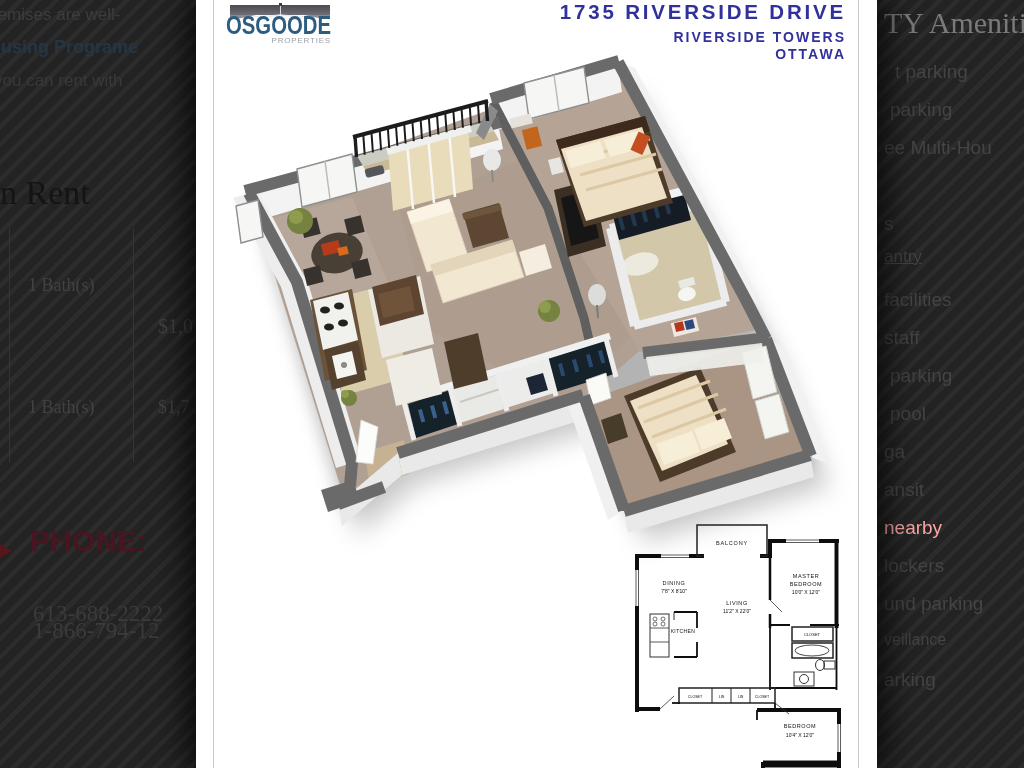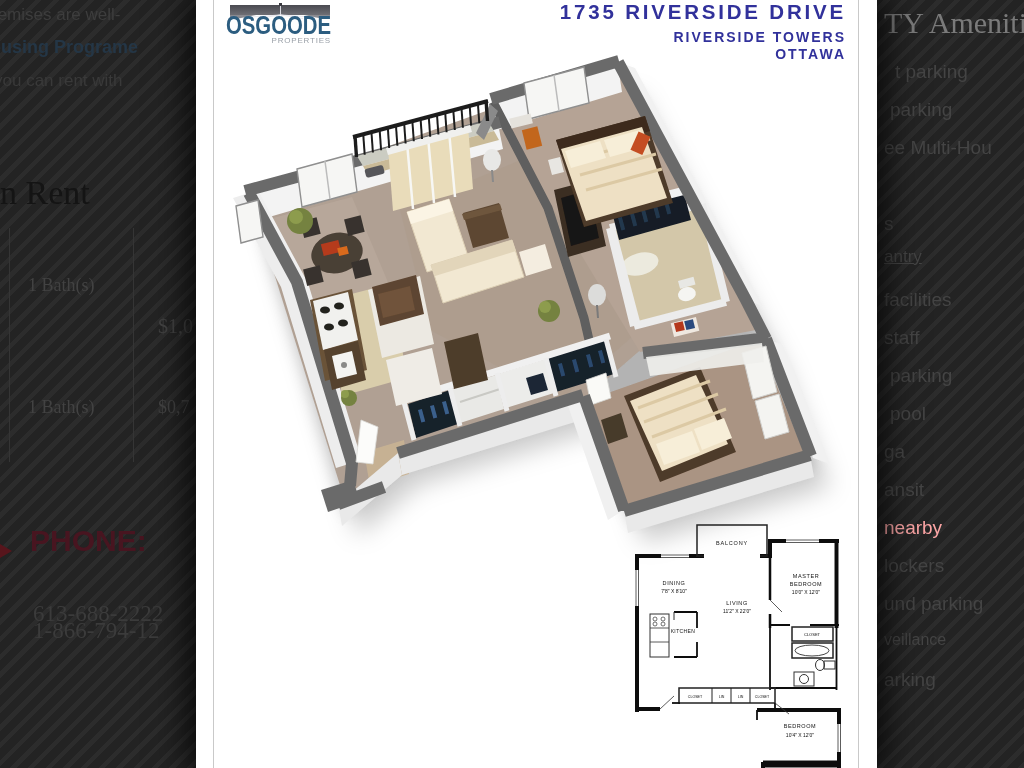--- a/index.html
+++ b/index.html
@@ -29,21 +29,21 @@
 
 <div class="bgtext" style="left:-8px;top:5px;font-size:17px;color:#3d3d3d;">remises are well-</div>
 <div class="bgtext" style="left:-10px;top:37px;font-size:18px;font-weight:bold;color:#243646;">ousing Programe</div>
 <div class="bgtext" style="left:-6px;top:71px;font-size:17px;color:#393939;">you can rent with</div>
 <div class="bgtext serif" style="left:0px;top:174px;font-size:34px;color:#141414;">n Rent</div>
 <div class="bgtext" style="left:9px;top:228px;width:1px;height:234px;background:#353535;"></div>
 <div class="bgtext" style="left:133px;top:228px;width:1px;height:234px;background:#353535;"></div>
 <div class="bgtext serif" style="left:28px;top:275px;font-size:18px;color:#424242;">1 Bath(s)</div>
 <div class="bgtext serif" style="left:158px;top:275px;font-size:20px;color:#424242;margin-top:40px;">$1,0</div>
 <div class="bgtext serif" style="left:28px;top:397px;font-size:18px;color:#424242;">1 Bath(s)</div>
-<div class="bgtext serif" style="left:158px;top:397px;font-size:18px;color:#424242;">$0,7</div>
+<div class="bgtext serif" style="left:158px;top:397px;font-size:18px;color:#424242;">$1,7</div>
 <div class="bgtext" style="left:0px;top:544px;width:0;height:0;border-left:12px solid #57151c;border-top:7px solid transparent;border-bottom:7px solid transparent;"></div>
 <div class="bgtext" style="left:30px;top:524px;font-size:30px;font-weight:bold;color:#481520;">PHONE:</div>
 <div class="bgtext serif" style="left:33px;top:576px;font-size:23px;color:#3b3b3b;margin-top:25px;">613-688-2222</div>
 <div class="bgtext serif" style="left:33px;top:618px;font-size:23px;color:#3b3b3b;">1-866-794-12</div>
 
 <div class="bgtext serif" style="left:884px;top:6px;font-size:30px;color:#7a7a7a;">TY Ameniti</div>
 <div class="bgtext" style="left:895px;top:61px;font-size:19px;color:#444444;">t parking</div>
 <div class="bgtext" style="left:890px;top:99px;font-size:19px;color:#444444;">parking</div>
 <div class="bgtext" style="left:884px;top:137px;font-size:19px;color:#444444;">ee Multi-Hou</div>
 <div class="bgtext" style="left:884px;top:213px;font-size:19px;color:#444444;">s</div>

